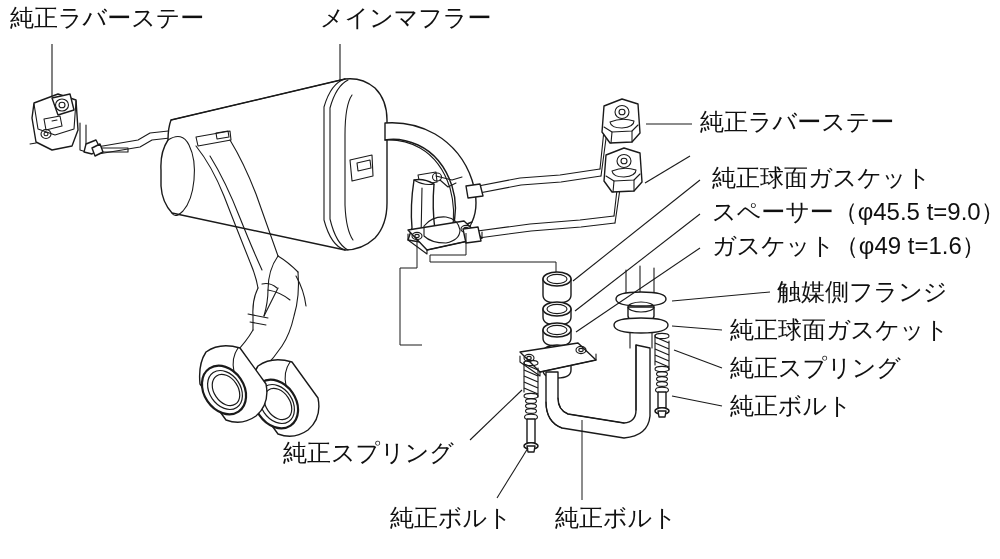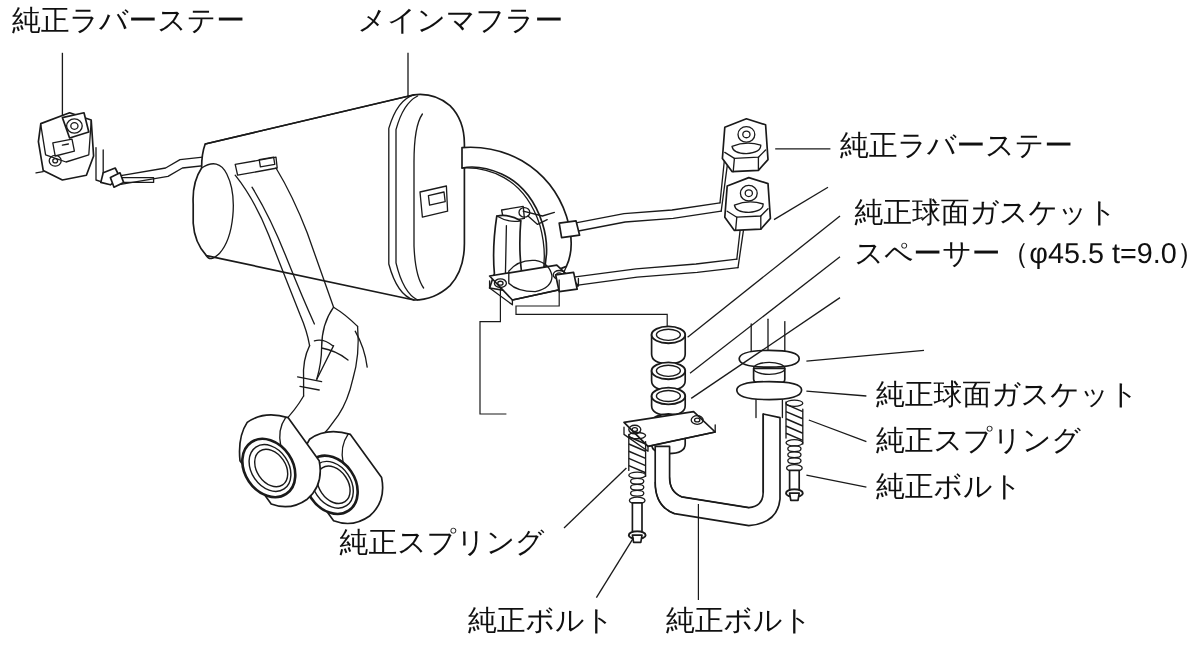--- a/index.html
+++ b/index.html
@@ -326,24 +326,26 @@
     </g>
 
     <g>
       <path class="leader" d="M470,440 L522,390"></path>
       <path class="leader" d="M497,498 L528,448"></path>
     </g>
 
   </svg>
 
   <div class="lbl" style="left:10px; top:6px;">純正ラバーステー</div>
-  <div class="lbl" style="left:298px; top:6px;">メインマフラー</div>
+  <div class="lbl" style="left:320px; top:6px;">メインマフラー</div>
   <div class="lbl" style="left:700px; top:110px;">純正ラバーステー</div>
   <div class="lbl" style="left:712px; top:166px;">純正球面ガスケット</div>
   <div class="lbl" style="left:712px; top:200px;">スペーサー（φ45.5 t=9.0）</div>
+  <div class="lbl" style="left:712px; top:234px;">ガスケット（φ49 t=1.6）</div>
+  <div class="lbl" style="left:777px; top:280px;">触媒側フランジ</div>
   <div class="lbl" style="left:730px; top:318px;">純正球面ガスケット</div>
   <div class="lbl" style="left:730px; top:356px;">純正スプリング</div>
   <div class="lbl" style="left:730px; top:394px;">純正ボルト</div>
   <div class="lbl" style="left:283px; top:441px;">純正スプリング</div>
   <div class="lbl" style="left:390px; top:506px;">純正ボルト</div>
   <div class="lbl" style="left:555px; top:506px;">純正ボルト</div>
 
 </div>
 
 </body></html>

